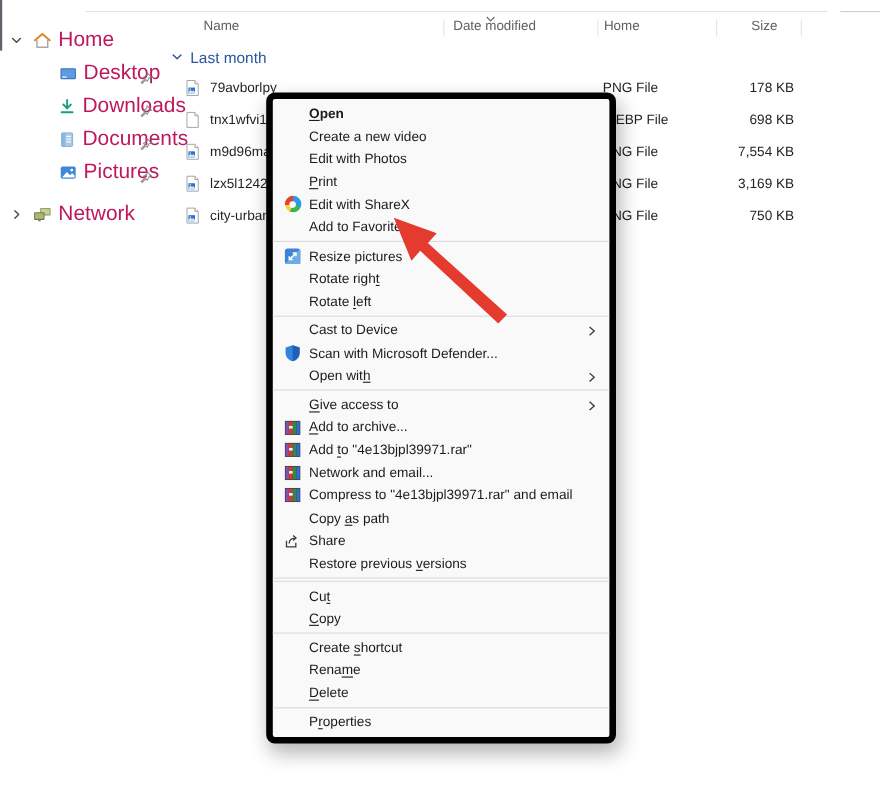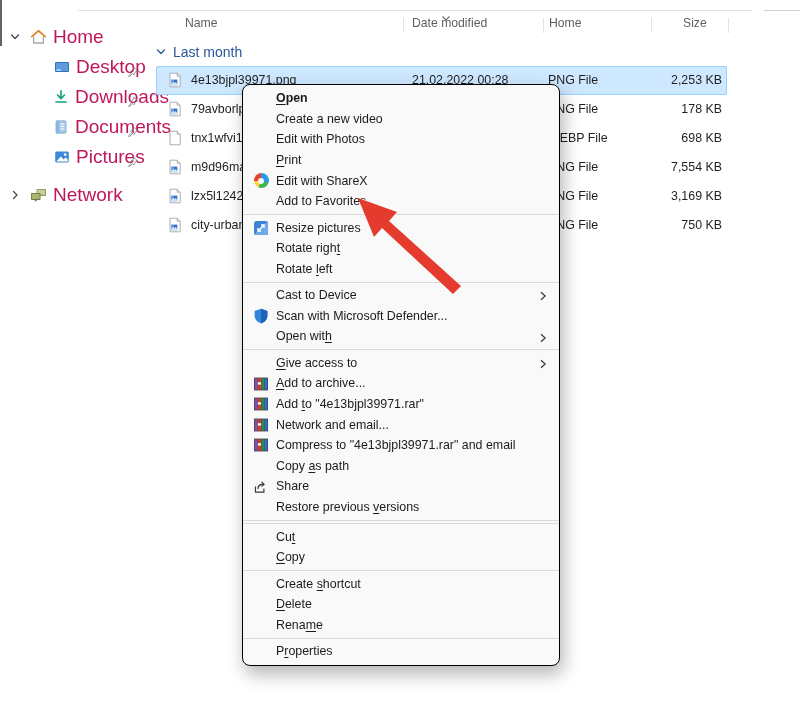--- a/index.html
+++ b/index.html
@@ -29,21 +29,21 @@
   .frow{height:29px;position:relative;font-size:12.4px;color:#1f1f1f;border-radius:2px;}
   .frow.selected{background:var(--selection_bg,#cde8ff);box-shadow:inset 0 0 0 1px var(--selection_border,#9ad1ff);}
   .ficon{position:absolute;left:11px;top:6px;width:16px;height:16px;}
   .fname{position:absolute;left:35px;top:7px;white-space:nowrap;}
   .fdate{position:absolute;left:256px;top:7px;white-space:nowrap;}
   .ftype{position:absolute;left:392px;top:7px;white-space:nowrap;}
   .fsize{position:absolute;right:5px;top:7px;white-space:nowrap;text-align:right;}
 
   
   .context-menu{position:absolute;left:242px;top:84px;width:318px;box-sizing:border-box;
-    background:var(--menu_bg,#f9f9f9);border:1px solid #000000;border-radius:8px;
+    background:var(--menu_bg,#f9f9f9);border:6px solid #000000;border-radius:8px;
     box-shadow:3px 8px 18px rgba(0,0,0,.30);padding:3px 0;z-index:5;}
   .menu-item{height:20.6px;display:flex;align-items:center;position:relative;
     padding:0 14px 0 33px;font-size:12.4px;color:#1b1b1b;white-space:nowrap;cursor:default;}
   .menu-item .micon{position:absolute;left:10px;top:2.5px;width:16px;height:16px;display:flex;align-items:center;justify-content:center;}
   .menu-item .msub{position:absolute;right:11px;top:5.5px;}
   .menu-item.bold{font-weight:bold;}
   .menu-sep{height:1px;background:#dadada;margin:2.4px 0;}
   .menu-item u{text-decoration:underline;text-underline-offset:2px;}
 
   .sharex-dot{width:15px;height:15px;border-radius:50%;position:relative;display:inline-block;
@@ -164,33 +164,20 @@
       </div>
     <div class="group-hdr">
       <span class="gchev" id="group-chev">
           <svg width="12" height="12" viewBox="0 0 12 12">
             <path d="M2.5 4 L6 7.5 L9.5 4" fill="none" stroke="#2a579a" stroke-width="1.3" stroke-linecap="round" stroke-linejoin="round"></path>
           </svg>
         </span>
       <span>Last month</span>
     </div>
     <div class="rows" id="rows">
-        <div class="frow selected">
-          <span class="ficon"><svg width="16" height="16" viewBox="0 0 16 16">
-              <path d="M3 1.2 H10.2 L13.2 4.2 V14.8 H3 Z" fill="#fff" stroke="#a5a5a5" stroke-width=".9"></path>
-              <path d="M10.2 1.2 V4.2 H13.2" fill="#ededed" stroke="#a5a5a5" stroke-width=".9"></path>
-              <rect x="4.3" y="7.6" width="6" height="5.6" fill="#2f6fd0"></rect>
-              <path d="M4.3 11.6 L6.2 9.7 L7.6 11.1 L8.6 10.1 L10.3 11.8 V13.2 H4.3 Z" fill="#cfe3f7"></path>
-              <circle cx="6" cy="9" r=".7" fill="#cfe3f7"></circle>
-            </svg></span>
-          <span class="fname">4e13bjpl39971.png</span>
-          <span class="fdate">21.02.2022 00:28</span>
-          <span class="ftype">PNG File</span>
-          <span class="fsize">2,253 KB</span>
-        </div>
         <div class="frow">
           <span class="ficon"><svg width="16" height="16" viewBox="0 0 16 16">
               <path d="M3 1.2 H10.2 L13.2 4.2 V14.8 H3 Z" fill="#fff" stroke="#a5a5a5" stroke-width=".9"></path>
               <path d="M10.2 1.2 V4.2 H13.2" fill="#ededed" stroke="#a5a5a5" stroke-width=".9"></path>
               <rect x="4.3" y="7.6" width="6" height="5.6" fill="#2f6fd0"></rect>
               <path d="M4.3 11.6 L6.2 9.7 L7.6 11.1 L8.6 10.1 L10.3 11.8 V13.2 H4.3 Z" fill="#cfe3f7"></path>
               <circle cx="6" cy="9" r=".7" fill="#cfe3f7"></circle>
             </svg></span>
           <span class="fname">79avborlpy</span>
           <span class="fdate"></span>
@@ -393,24 +380,24 @@
         <span>Cu<u>t</u></span>
       </div>
       <div class="menu-item">
         <span><u>C</u>opy</span>
       </div>
       <div class="menu-sep"></div>
       <div class="menu-item">
         <span>Create <u>s</u>hortcut</span>
       </div>
       <div class="menu-item">
+        <span>Rena<u>m</u>e</span>
+      </div>
+      <div class="menu-item">
         <span><u>D</u>elete</span>
-      </div>
-      <div class="menu-item">
-        <span>Rena<u>m</u>e</span>
       </div>
       <div class="menu-sep"></div>
       <div class="menu-item">
         <span>P<u>r</u>operties</span>
       </div>
     </div>
 
   <svg class="red-arrow" viewBox="0 0 800 724">
     <polygon fill="currentColor" points="358,198 397,212 389,221 461,286 453,294 382,228 374,237"></polygon>
   </svg>

